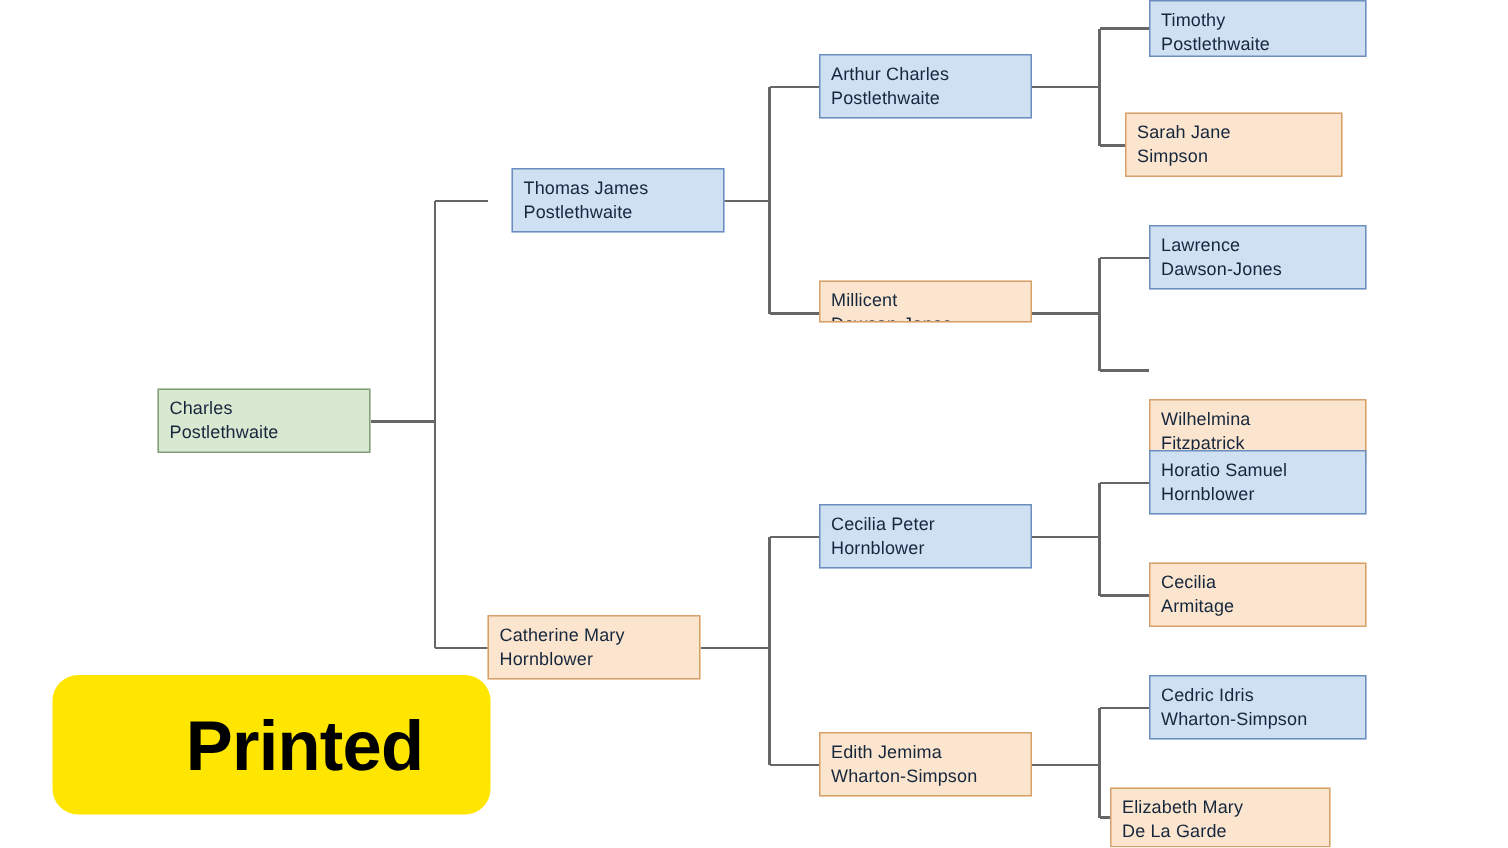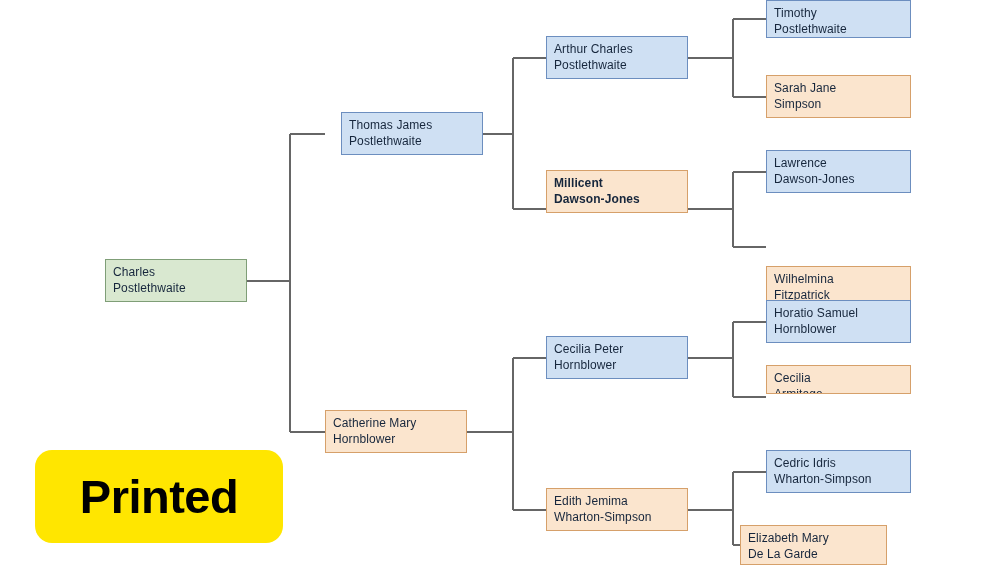--- a/index.html
+++ b/index.html
@@ -57,20 +57,21 @@
     position: absolute;
     left: 35px;
     top: 450px;
     width: 248px;
     height: 93px;
     background: #ffe600;
     border-radius: 17px;
     display: flex;
     align-items: center;
     justify-content: center;
+    padding-left: 44px;
   }
   #printed-badge .txt {
     font-size: 47px;
     font-weight: bold;
     color: #000000;
     letter-spacing: -0.5px;
     line-height: 1;
   }
 </style>
 </head>
@@ -119,53 +120,53 @@
         <span class="ln">Postlethwaite</span>
       </div>
       <div class="node female" style="left: 325px; top: 410px; width: 142px; height: 43px;">
         <span class="ln">Catherine Mary</span>
         <span class="ln">Hornblower</span>
       </div>
       <div class="node male" style="left: 546px; top: 36px; width: 142px; height: 43px;">
         <span class="ln">Arthur Charles</span>
         <span class="ln">Postlethwaite</span>
       </div>
-      <div class="node female" style="left: 546px; top: 170px; width: 142px; height: 43px; font-weight: bold;">
+      <div class="node female" style="left: 546px; top: 187px; width: 142px; height: 28px;">
         <span class="ln">Millicent</span>
         <span class="ln">Dawson-Jones</span>
       </div>
       <div class="node male" style="left: 546px; top: 336px; width: 142px; height: 43px;">
         <span class="ln">Cecilia Peter</span>
         <span class="ln">Hornblower</span>
       </div>
       <div class="node female" style="left: 546px; top: 488px; width: 142px; height: 43px;">
         <span class="ln">Edith Jemima</span>
         <span class="ln">Wharton-Simpson</span>
       </div>
       <div class="node male" style="left: 766px; top: 0px; width: 145px; height: 38px;">
         <span class="ln">Timothy</span>
         <span class="ln">Postlethwaite</span>
       </div>
-      <div class="node female" style="left: 766px; top: 75px; width: 145px; height: 43px;">
+      <div class="node female" style="left: 750px; top: 75px; width: 145px; height: 43px;">
         <span class="ln">Sarah Jane</span>
         <span class="ln">Simpson</span>
       </div>
       <div class="node male" style="left: 766px; top: 150px; width: 145px; height: 43px;">
         <span class="ln">Lawrence</span>
         <span class="ln">Dawson-Jones</span>
       </div>
       <div class="node female" style="left: 766px; top: 225px; width: 145px; height: 43px; margin-top: 41px;">
         <span class="ln">Wilhelmina</span>
         <span class="ln">Fitzpatrick</span>
       </div>
       <div class="node male" style="left: 766px; top: 300px; width: 145px; height: 43px;">
         <span class="ln">Horatio Samuel</span>
         <span class="ln">Hornblower</span>
       </div>
-      <div class="node female" style="left: 766px; top: 365px; width: 145px; height: 29px;">
+      <div class="node female" style="left: 766px; top: 375px; width: 145px; height: 43px;">
         <span class="ln">Cecilia</span>
         <span class="ln">Armitage</span>
       </div>
       <div class="node male" style="left: 766px; top: 450px; width: 145px; height: 43px;">
         <span class="ln">Cedric Idris</span>
         <span class="ln">Wharton-Simpson</span>
       </div>
       <div class="node female" style="left: 740px; top: 525px; width: 147px; height: 40px;">
         <span class="ln">Elizabeth Mary</span>
         <span class="ln">De La Garde</span>

